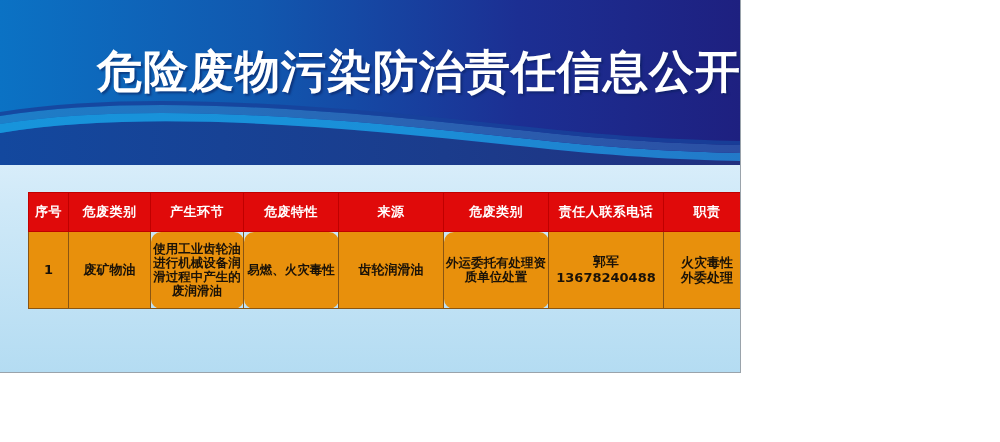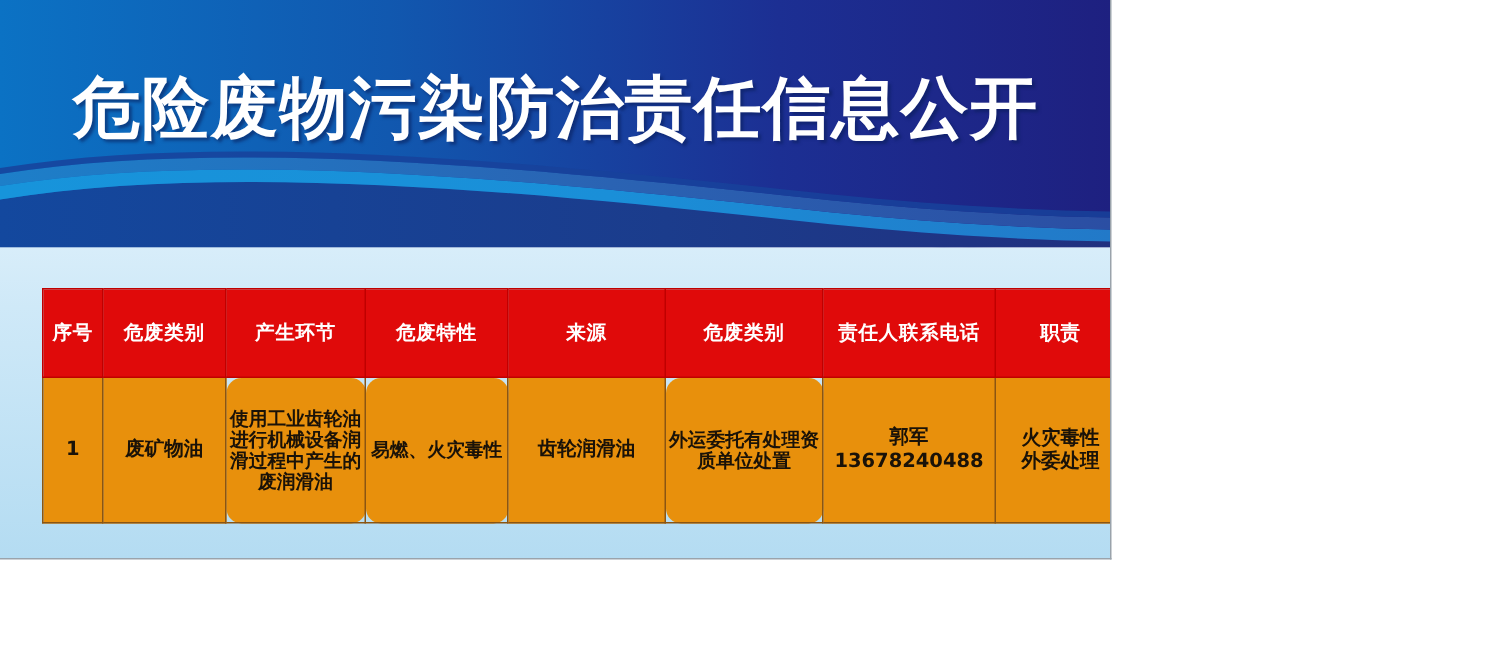--- a/index.html
+++ b/index.html
@@ -41,21 +41,21 @@
     display: block;
     width: 741px;
     height: 165px;
   }
 
   #title {
     position: absolute;
     left: 0;
     top: 49px;
     width: 741px;
-    text-align: center;
+    text-align: right;
     font-size: 45px;
     line-height: 1.0;
     font-weight: bold;
     color: #ffffff;
     letter-spacing: 1px;
     white-space: nowrap;
     text-shadow: 2px 2px 2px rgba(10,30,90,0.55);
     z-index: 5;
   }
 
@@ -65,21 +65,21 @@
     left: 28px;
     top: 192px;
     width: 682px;
     border-collapse: collapse;
     table-layout: fixed;
     border: 1px solid #7a4a12;
   }
   #waste-table th,
   #waste-table td {
     border: 1px solid #8a5512;
-    padding: 12px 2px;
+    padding: 2px 2px;
     text-align: center;
     vertical-align: middle;
   }
   #waste-table thead th {
     background: #e00a0a;
     color: #ffffff;
     font-size: 13px;
     font-weight: bold;
     height: 34px;
     border-color: #c00000;

